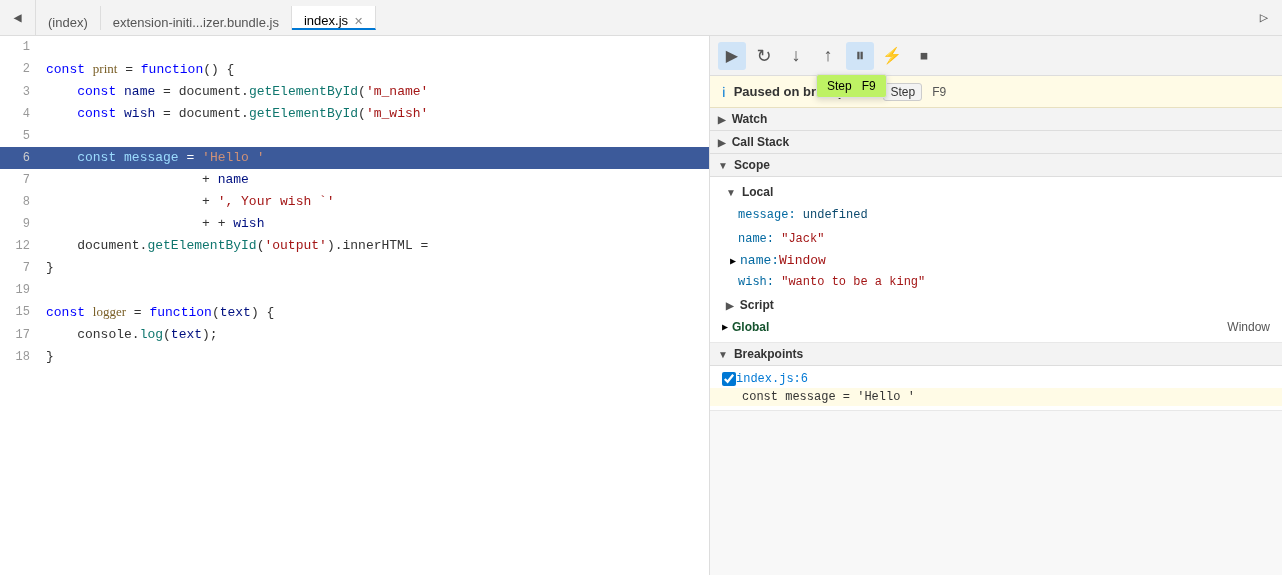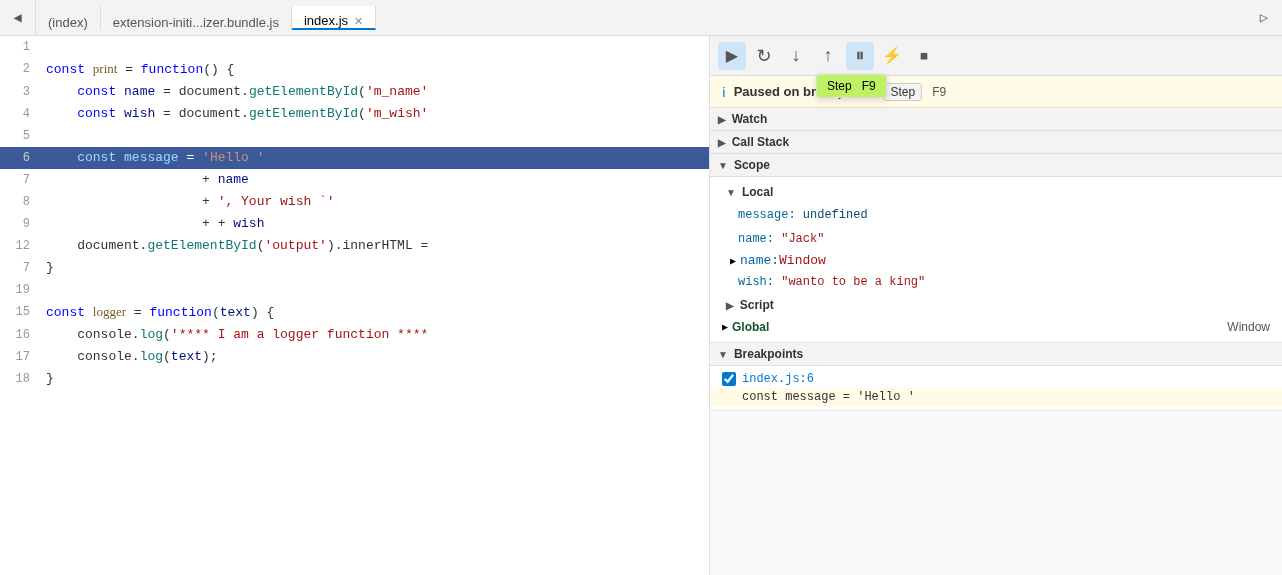--- a/index.html
+++ b/index.html
@@ -273,21 +273,20 @@
 
     
     .breakpoint-item {
       padding: 2px 12px;
       font-family: 'Courier New', monospace;
       font-size: 12px;
     }
     .bp-row {
       display: flex;
       align-items: center;
-      gap: 6px;
     }
     .bp-checkbox {
       width: 14px;
       height: 14px;
       accent-color: #0078d4;
     }
     .bp-file { color: #0078d4; }
     .bp-highlight {
       background: #fffbe6;
       padding: 2px 8px 2px 32px;
@@ -396,24 +395,20 @@
         <div class="code-line">
           <span class="line-num">19</span>
           <span class="line-content"></span>
         </div>
 
         <div class="code-line">
           <span class="line-num">15</span>
           <span class="line-content"><span class="kw">const</span> <span class="fn-name">logger</span> = <span class="kw">function</span>(<span class="param">text</span>) {</span>
         </div>
 
-        <div class="code-line">
-          <span class="line-num">16</span>
-          <span class="line-content">    console.<span class="method">log</span>(<span class="str">'**** I am a logger function ****</span></span>
-        </div>
 
         <div class="code-line">
           <span class="line-num">17</span>
           <span class="line-content">    console.<span class="method">log</span>(<span class="param">text</span>);</span>
         </div>
 
         <div class="code-line">
           <span class="line-num">18</span>
           <span class="line-content">}</span>
         </div>

